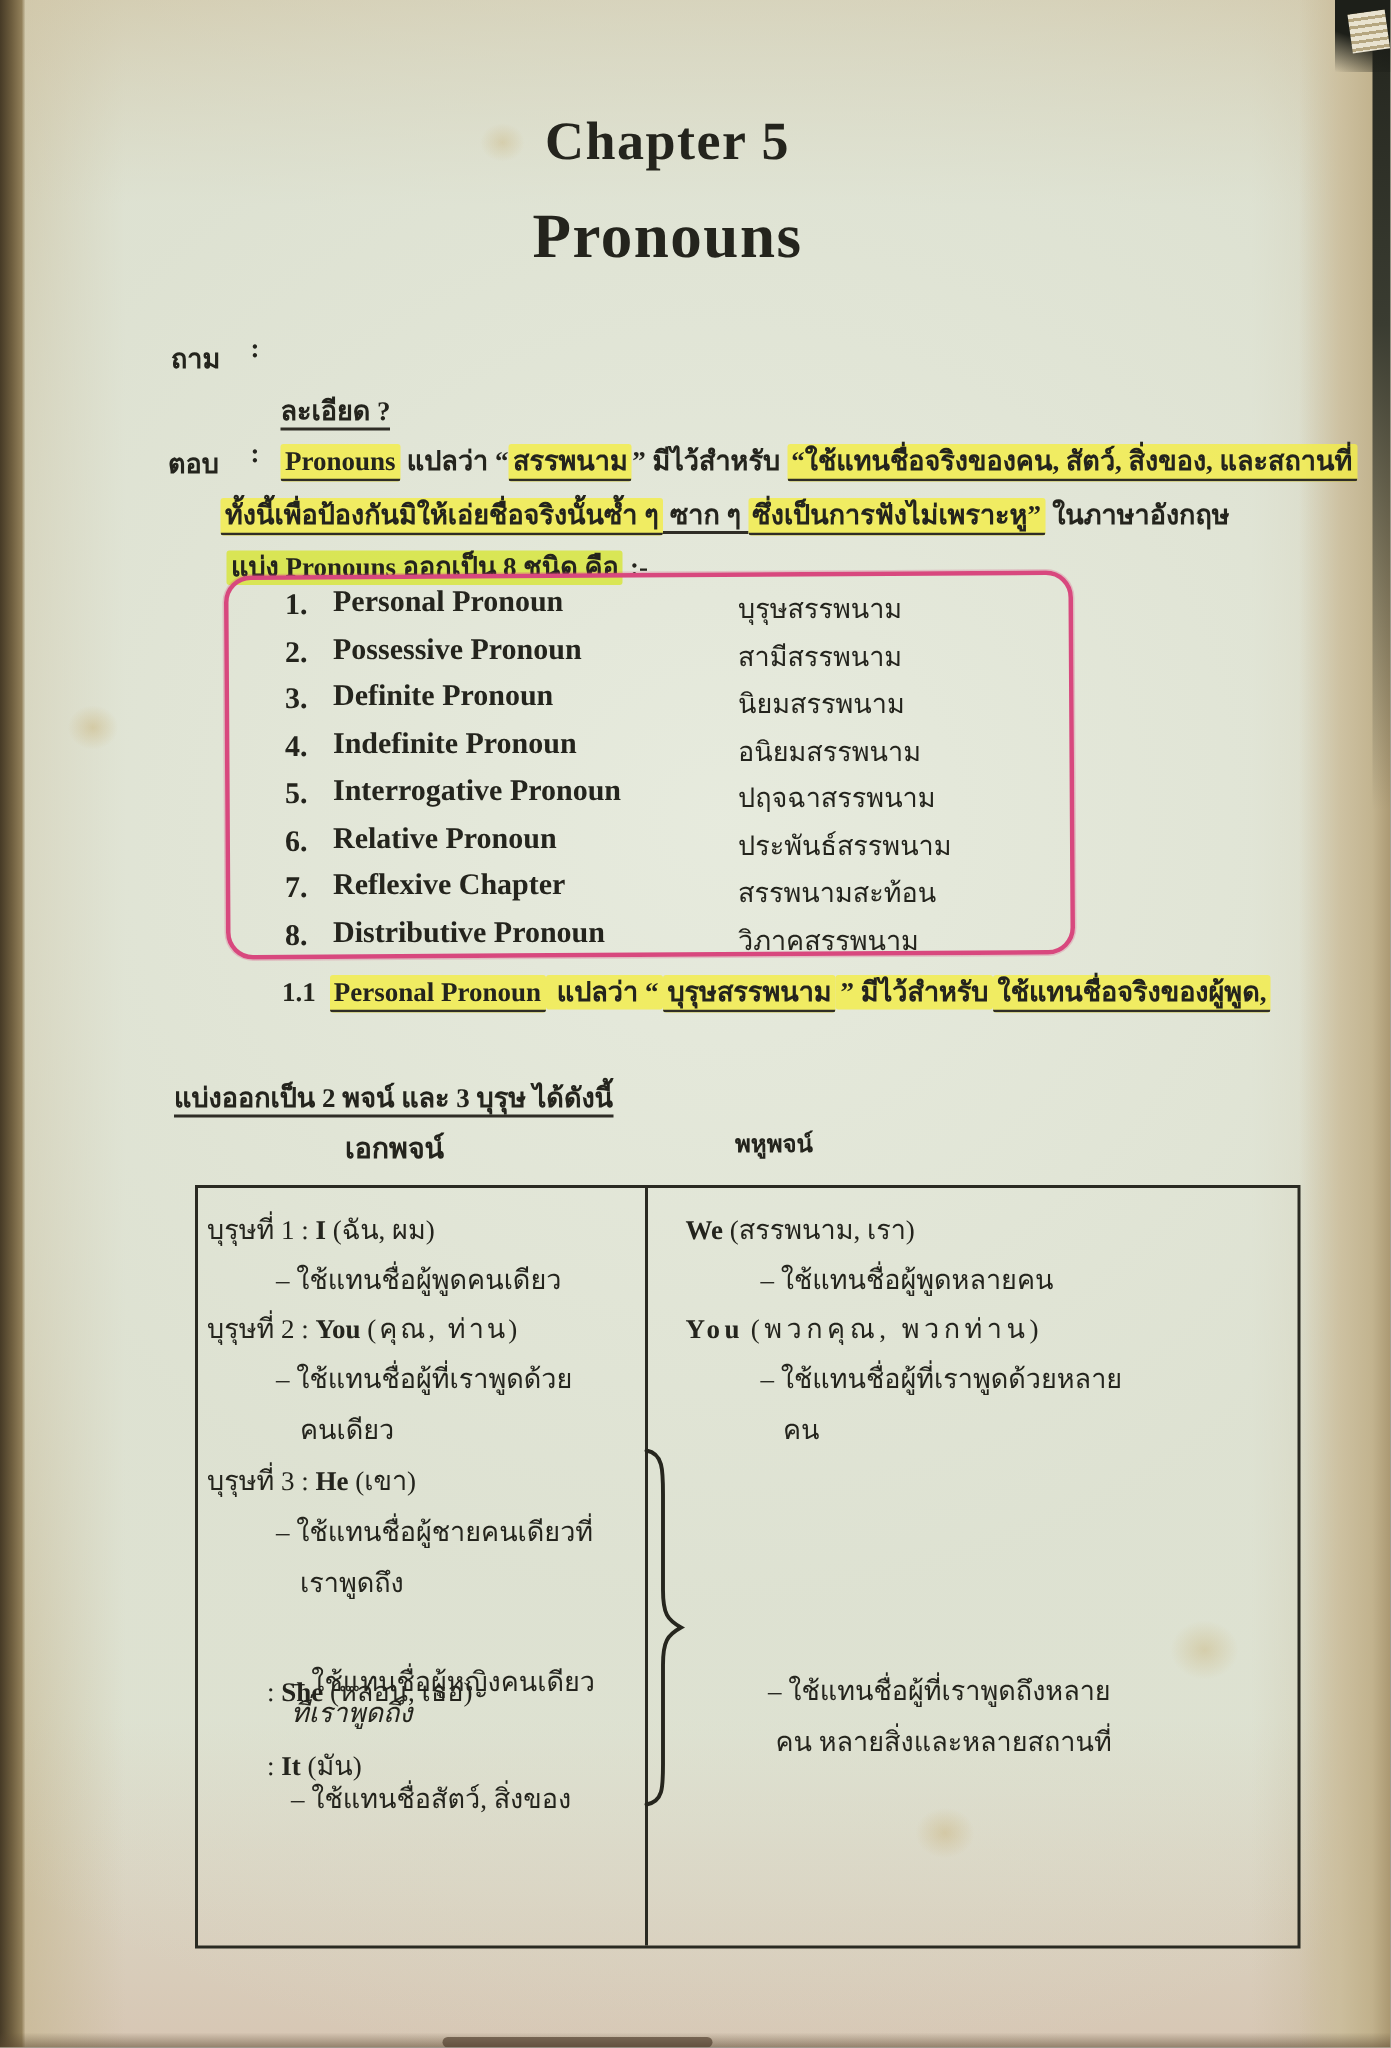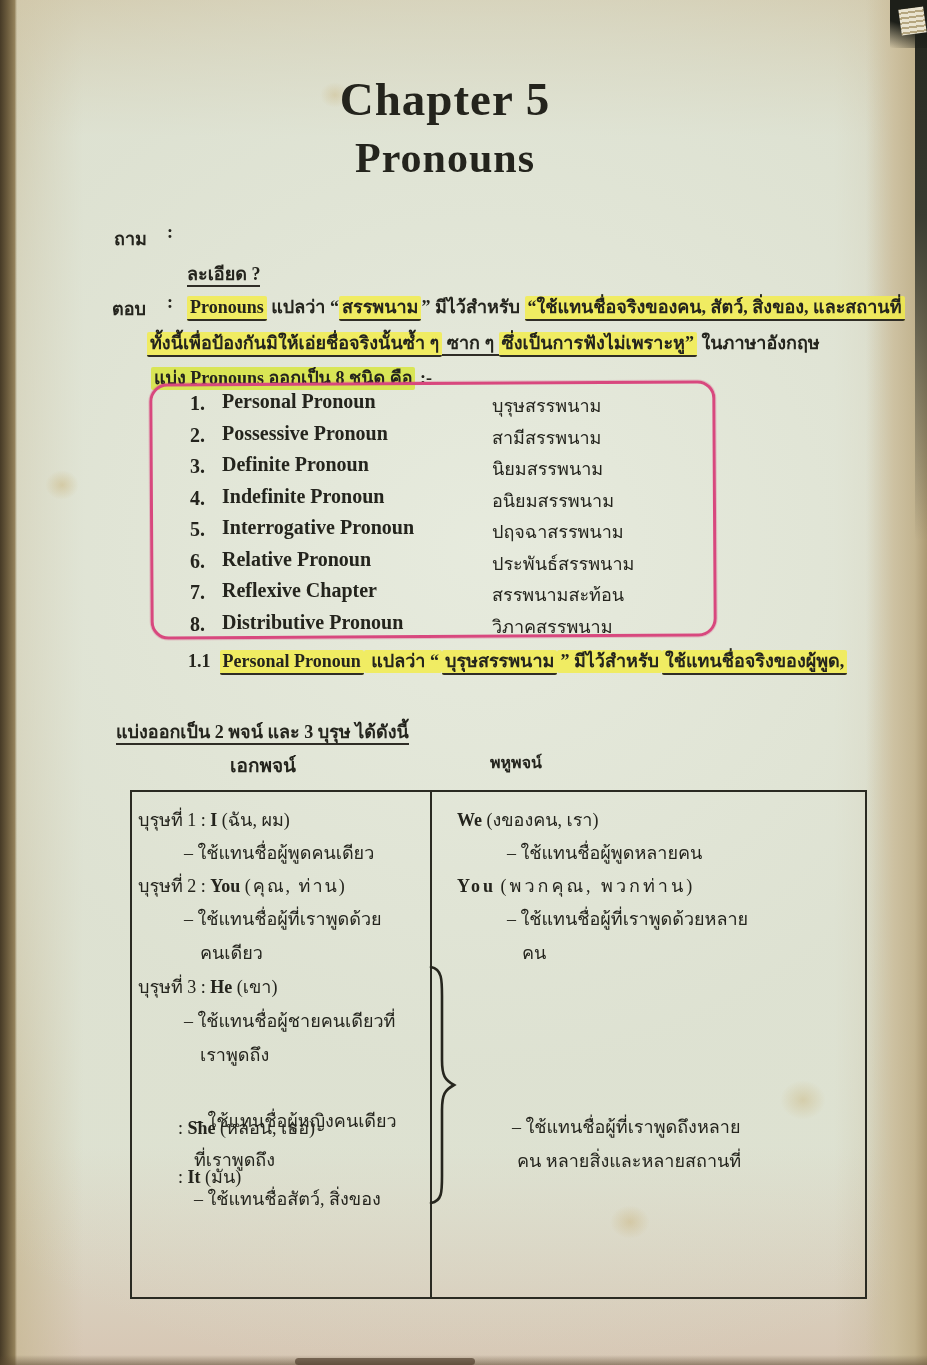--- a/index.html
+++ b/index.html
@@ -37,21 +37,21 @@
   <div class="abs" style="left:890px;top:0;width:37px;height:48px;background:linear-gradient(200deg,#1d1f19 55%,rgba(29,31,25,0) 100%);"></div>
   <div class="abs" style="left:900px;top:8px;width:25px;height:26px;transform:rotate(-8deg);background:repeating-linear-gradient(180deg,#e9e3d0 0 3px,#b5a680 3px 5px);"></div>
   <div class="abs" style="left:0;bottom:0;width:927px;height:10px;background:linear-gradient(0deg,rgba(92,73,49,.55),rgba(92,73,49,0));"></div>
   <div class="abs" style="left:295px;bottom:0;width:180px;height:7px;border-radius:4px;background:rgba(66,49,31,.6);"></div>
 
   <div class="stain" style="left:45px;top:470px;width:34px;height:30px;background:radial-gradient(rgba(186,146,58,.28),rgba(186,146,58,0) 70%);"></div>
   <div class="stain" style="left:780px;top:1080px;width:46px;height:40px;background:radial-gradient(rgba(186,146,58,.25),rgba(186,146,58,0) 70%);"></div>
   <div class="stain" style="left:610px;top:1205px;width:40px;height:34px;background:radial-gradient(rgba(186,146,58,.25),rgba(186,146,58,0) 70%);"></div>
   <div class="stain" style="left:320px;top:82px;width:30px;height:26px;background:radial-gradient(rgba(186,146,58,.22),rgba(186,146,58,0) 70%);"></div>
 
-  <div class="abs title" style="top:76px;font-size:47px;">Chapter 5</div>
+  <div class="abs title" style="top:76px;font-size:36px;">Chapter 5</div>
   <div class="abs title" style="top:137px;font-size:42px;">Pronouns</div>
 
   <div class="abs th" style="left:114px;top:224px;">ถาม</div>
   <div class="abs th" style="left:167px;top:222px;">:</div>
   <div class="abs th" style="left:187px;top:259px;">
     <span class="u">ละเอียด ?</span>
   </div>
 
   <div class="abs th" style="left:112px;top:294px;">ตอบ</div>
   <div class="abs th" style="left:167px;top:292px;">:</div>
@@ -140,32 +140,32 @@
     </div>
     <div class="abs th thr cell" style="left:52px;top:214px;">– ใช้แทนชื่อผู้ชายคนเดียวที่</div>
     <div class="abs th thr cell" style="left:68px;top:248px;">เราพูดถึง</div>
 
     <div class="abs th thr cell" style="left:46px;top:281px;margin-top:40px;">
       <span>:</span>
       <span class="en">She</span>
       <span>(หล่อน, เธอ)</span>
     </div>
     <div class="abs th thr cell" style="left:62px;top:314px;">– ใช้แทนชื่อผู้หญิงคนเดียว</div>
-    <div class="abs th thr cell" style="left:62px;top:353px;">ที่เราพูดถึง</div>
+    <div class="abs th thr cell" style="left:62px;top:335px;font-style:italic;">ที่เราพูดถึง</div>
 
     <div class="abs th thr cell" style="left:46px;top:370px;">
       <span>:</span>
       <span class="en">It</span>
       <span>(มัน)</span>
     </div>
     <div class="abs th thr cell" style="left:62px;top:392px;">– ใช้แทนชื่อสัตว์, สิ่งของ</div>
 
     <div class="abs th thr cell" style="left:325px;top:13px;">
       <span class="en">We</span>
-      <span>(งของคน, เรา)</span>
+      <span>(สรรพนาม, เรา)</span>
     </div>
     <div class="abs th thr cell" style="left:325px;top:79px;">
       <span class="en" style="letter-spacing:3px;">You</span>
       <span style="letter-spacing:3px;">(พวกคุณ, พวกท่าน)</span>
     </div>
 
     <div class="abs th thr cell" style="left:375px;top:46px;">– ใช้แทนชื่อผู้พูดหลายคน</div>
     <div class="abs th thr cell" style="left:375px;top:112px;">– ใช้แทนชื่อผู้ที่เราพูดด้วยหลาย</div>
     <div class="abs th thr cell" style="left:390px;top:146px;">คน</div>
 

